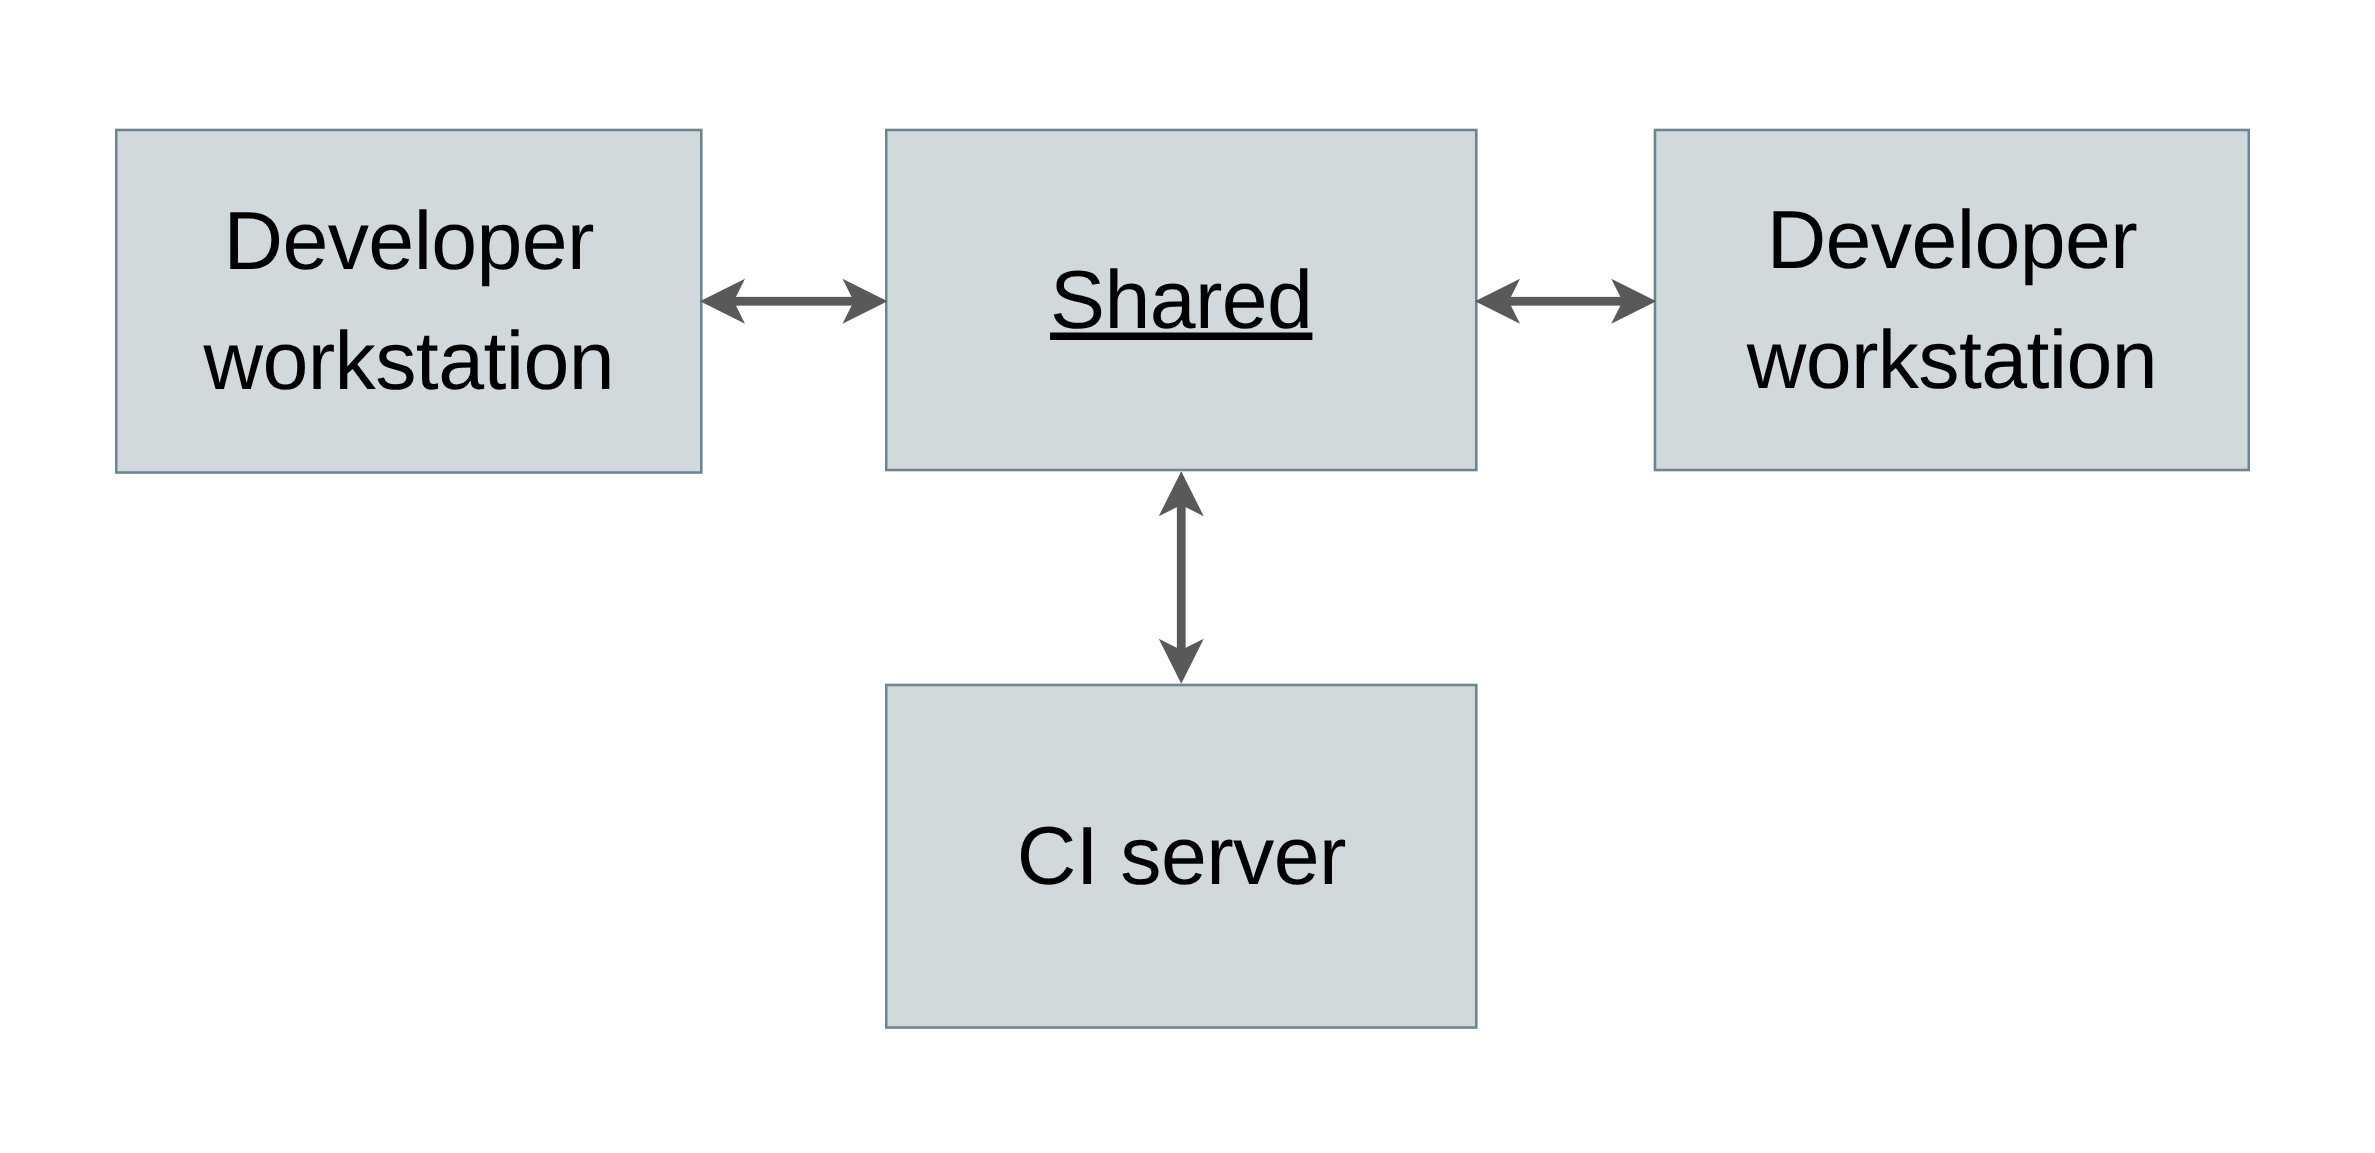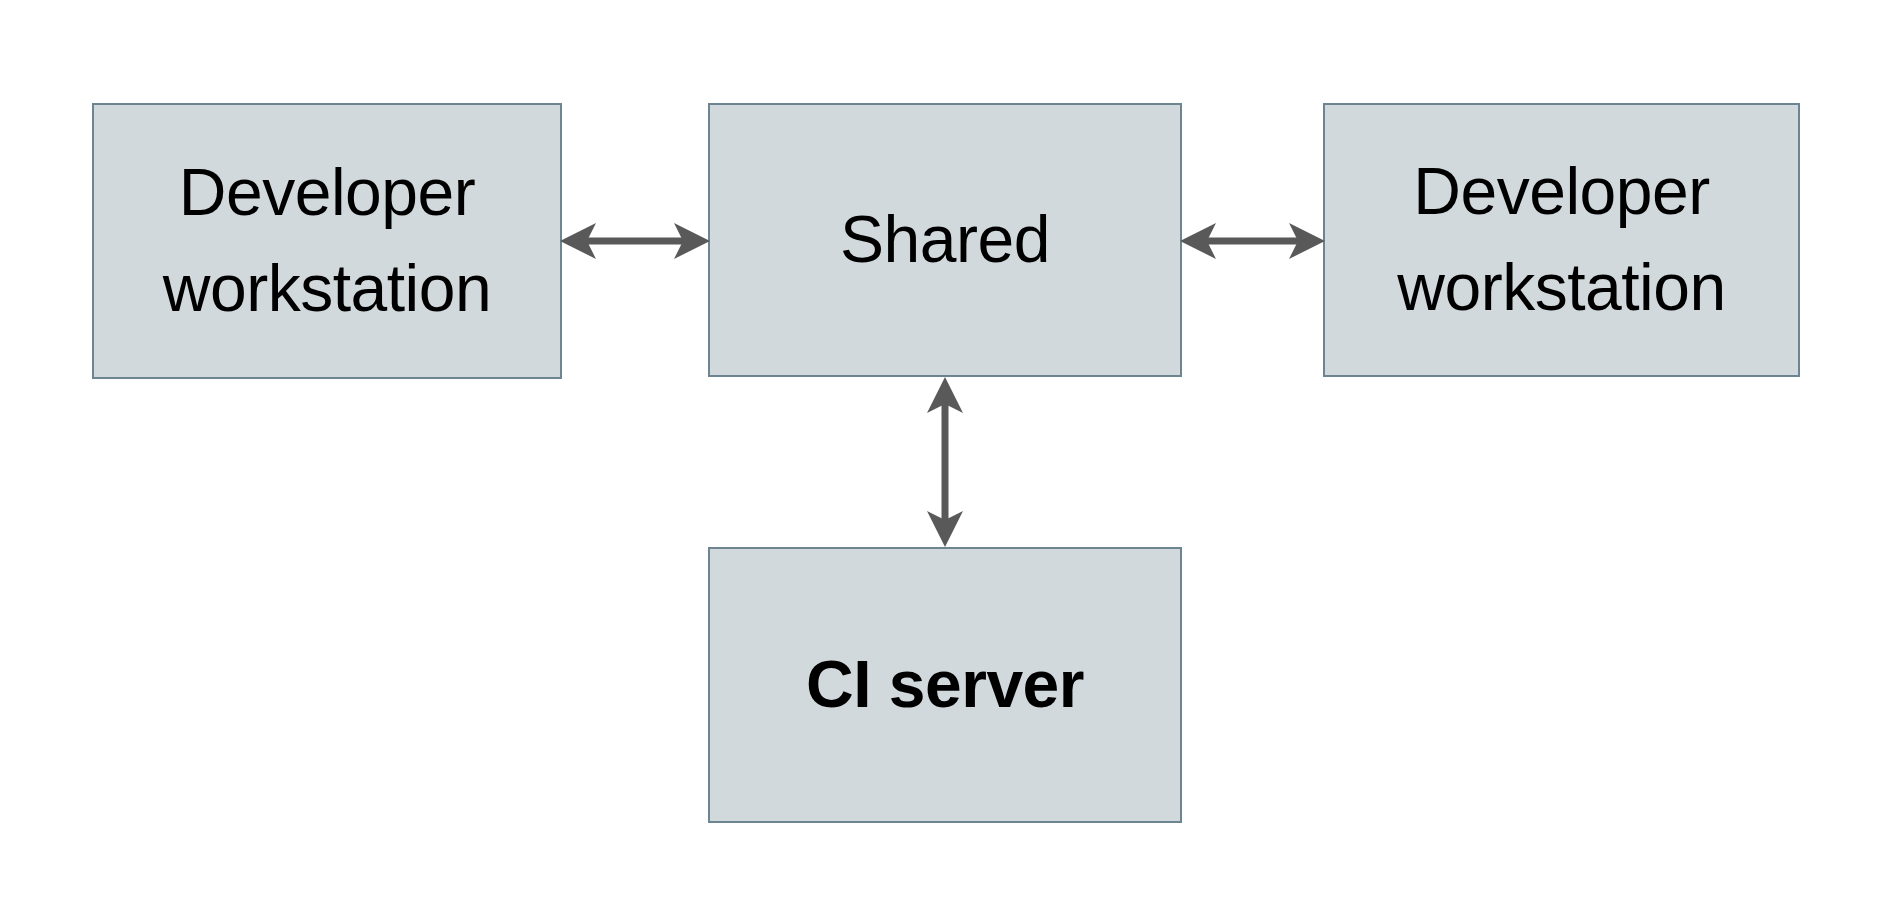--- a/index.html
+++ b/index.html
@@ -33,23 +33,23 @@
     text-align: center;
   }
   .node-label {
     font-size: 66px;
     line-height: 1.45;
     color: var(--text-color);
     letter-spacing: -0.5px;
     white-space: nowrap;
   }
   .box-dev-left     { left: 92px;   top: 103px; width: 470px; height: 276px; }
-  .box-shared-cache { left: 708px;  top: 103px; width: 474px; height: 274px; }
+  .box-shared-cache { left: 708px;  top: 103px; width: 474px; height: 274px; text-decoration: underline; }
   .box-dev-right    { left: 1323px; top: 103px; width: 477px; height: 274px; }
-  .box-ci-server    { left: 708px;  top: 547px; width: 474px; height: 276px; font-weight: bold; }
+  .box-ci-server    { left: 708px;  top: 547px; width: 474px; height: 276px; }
   .arrow {
     position: absolute;
     color: var(--arrow-color);
   }
   .arrow-left-cache  { left: 560px;  top: 218px; width: 150px; height: 46px; }
   .arrow-cache-right { left: 1180px; top: 218px; width: 145px; height: 46px; }
   .arrow-cache-ci    { left: 922px;  top: 377px; width: 46px;  height: 170px; }
   .arrow svg { display: block; width: 100%; height: 100%; }
 </style>
 </head>

